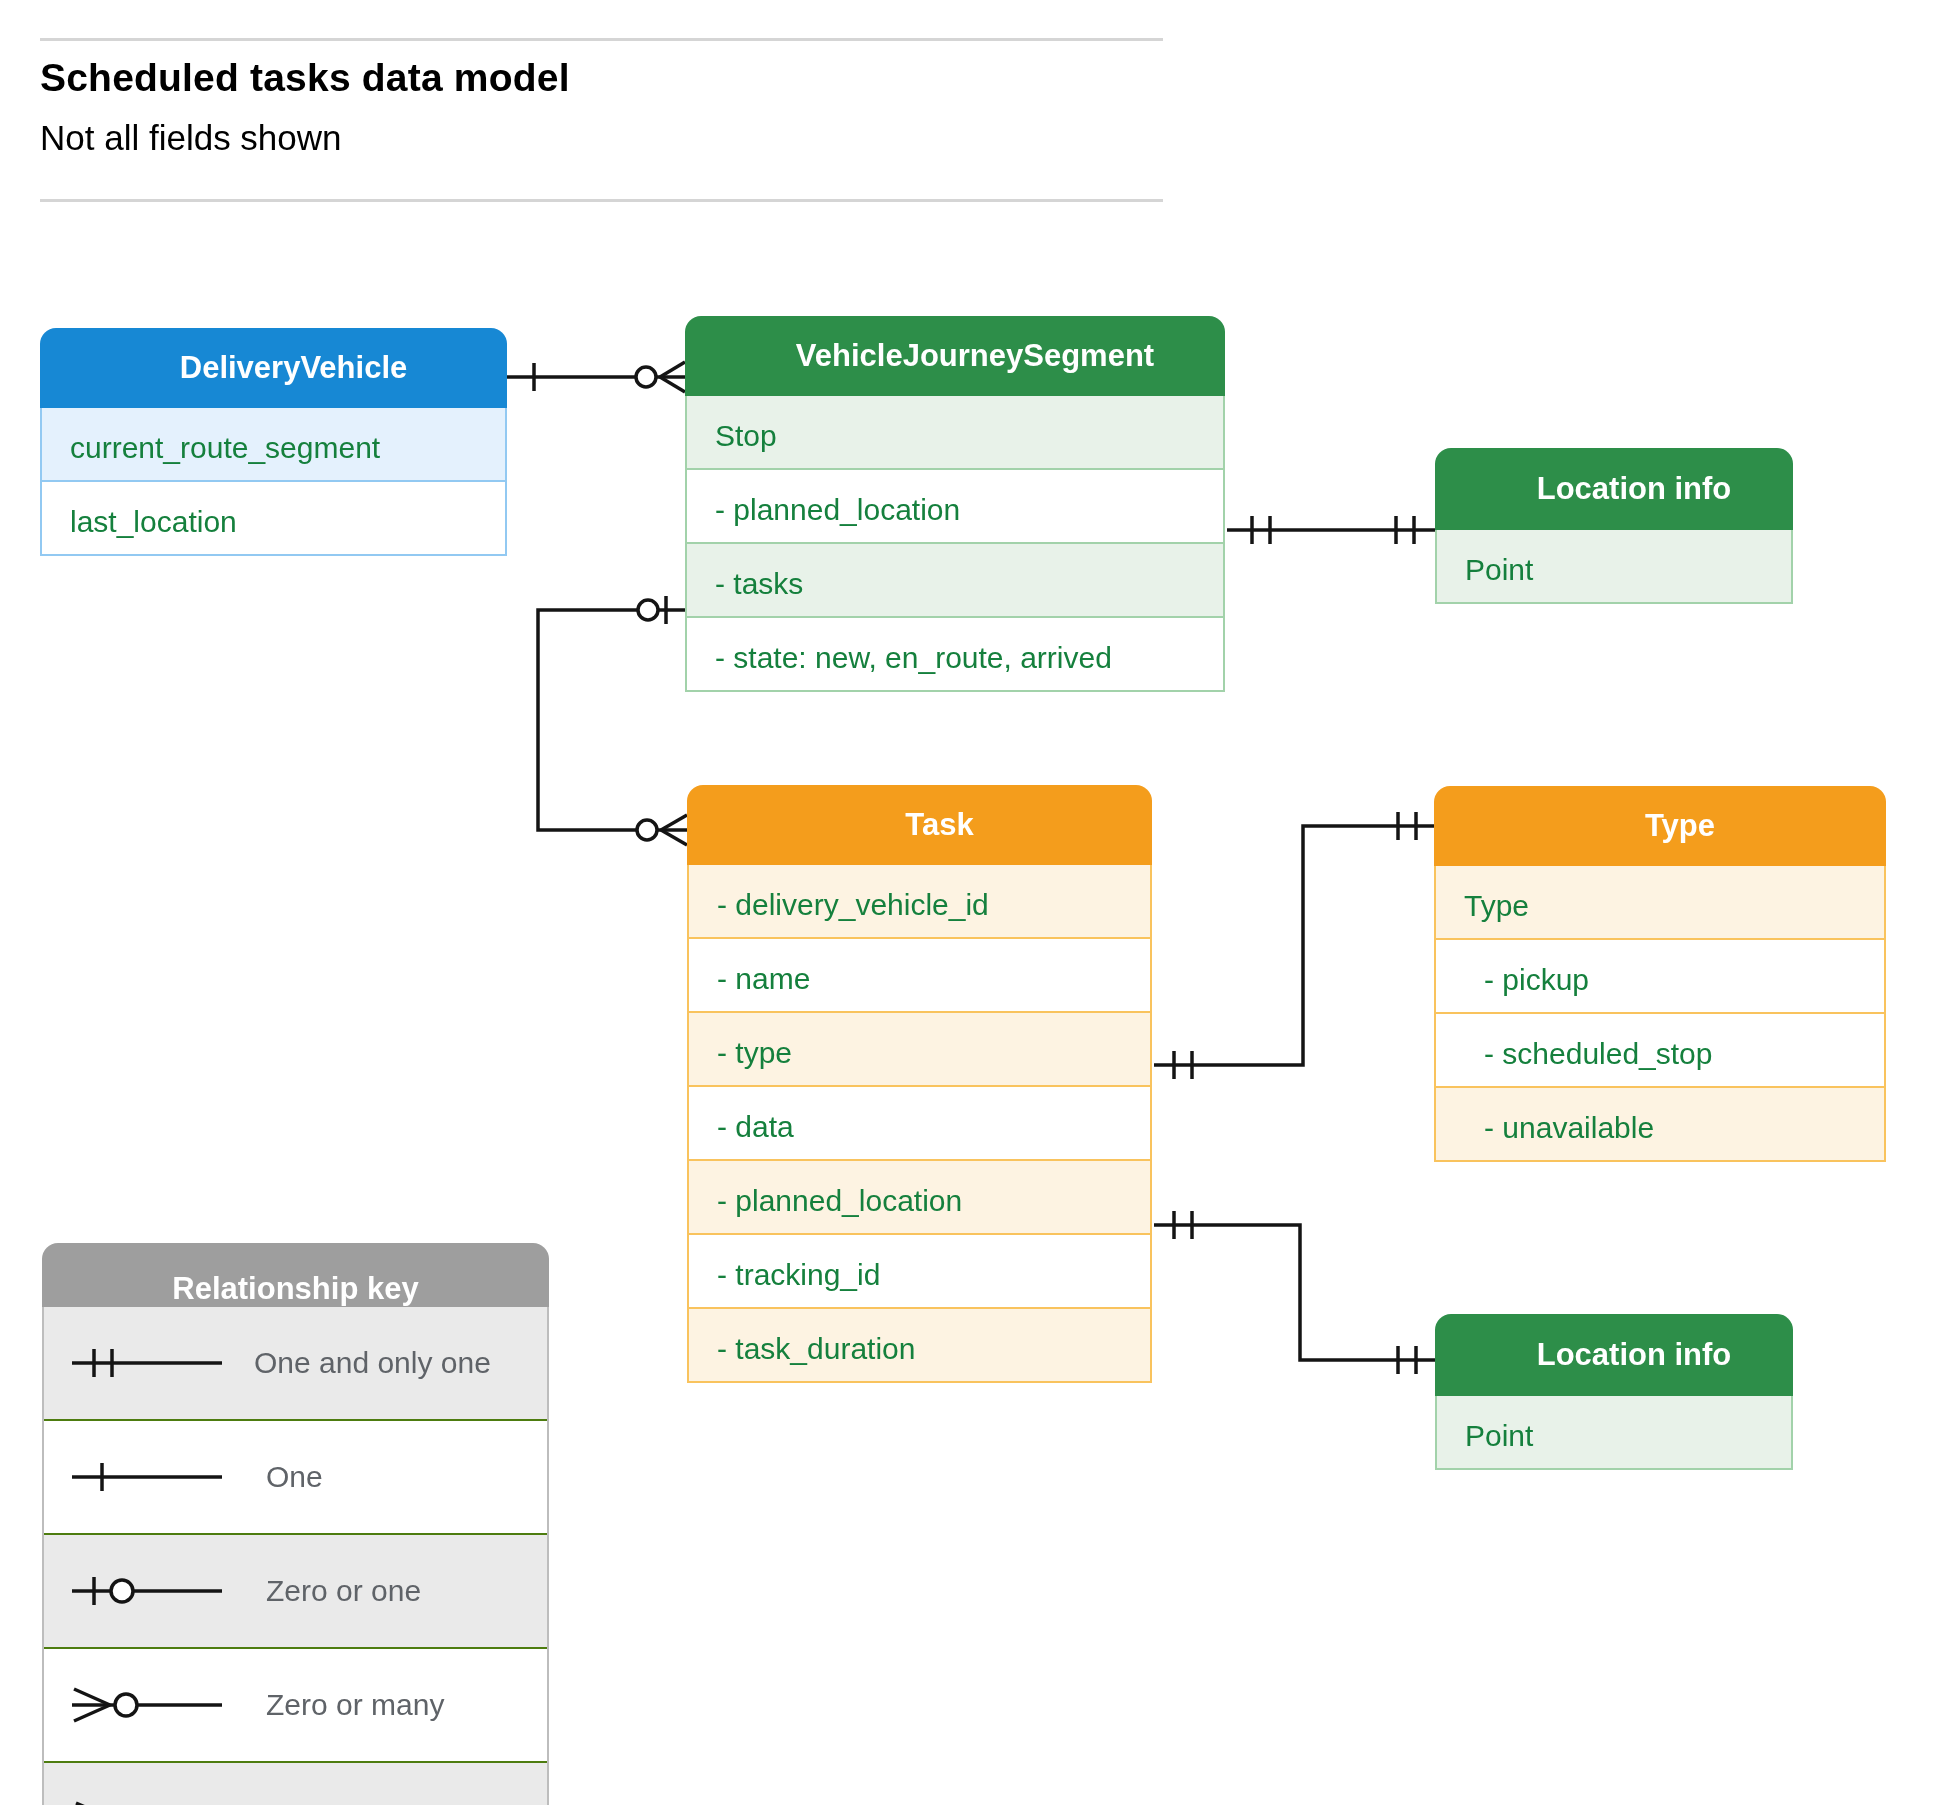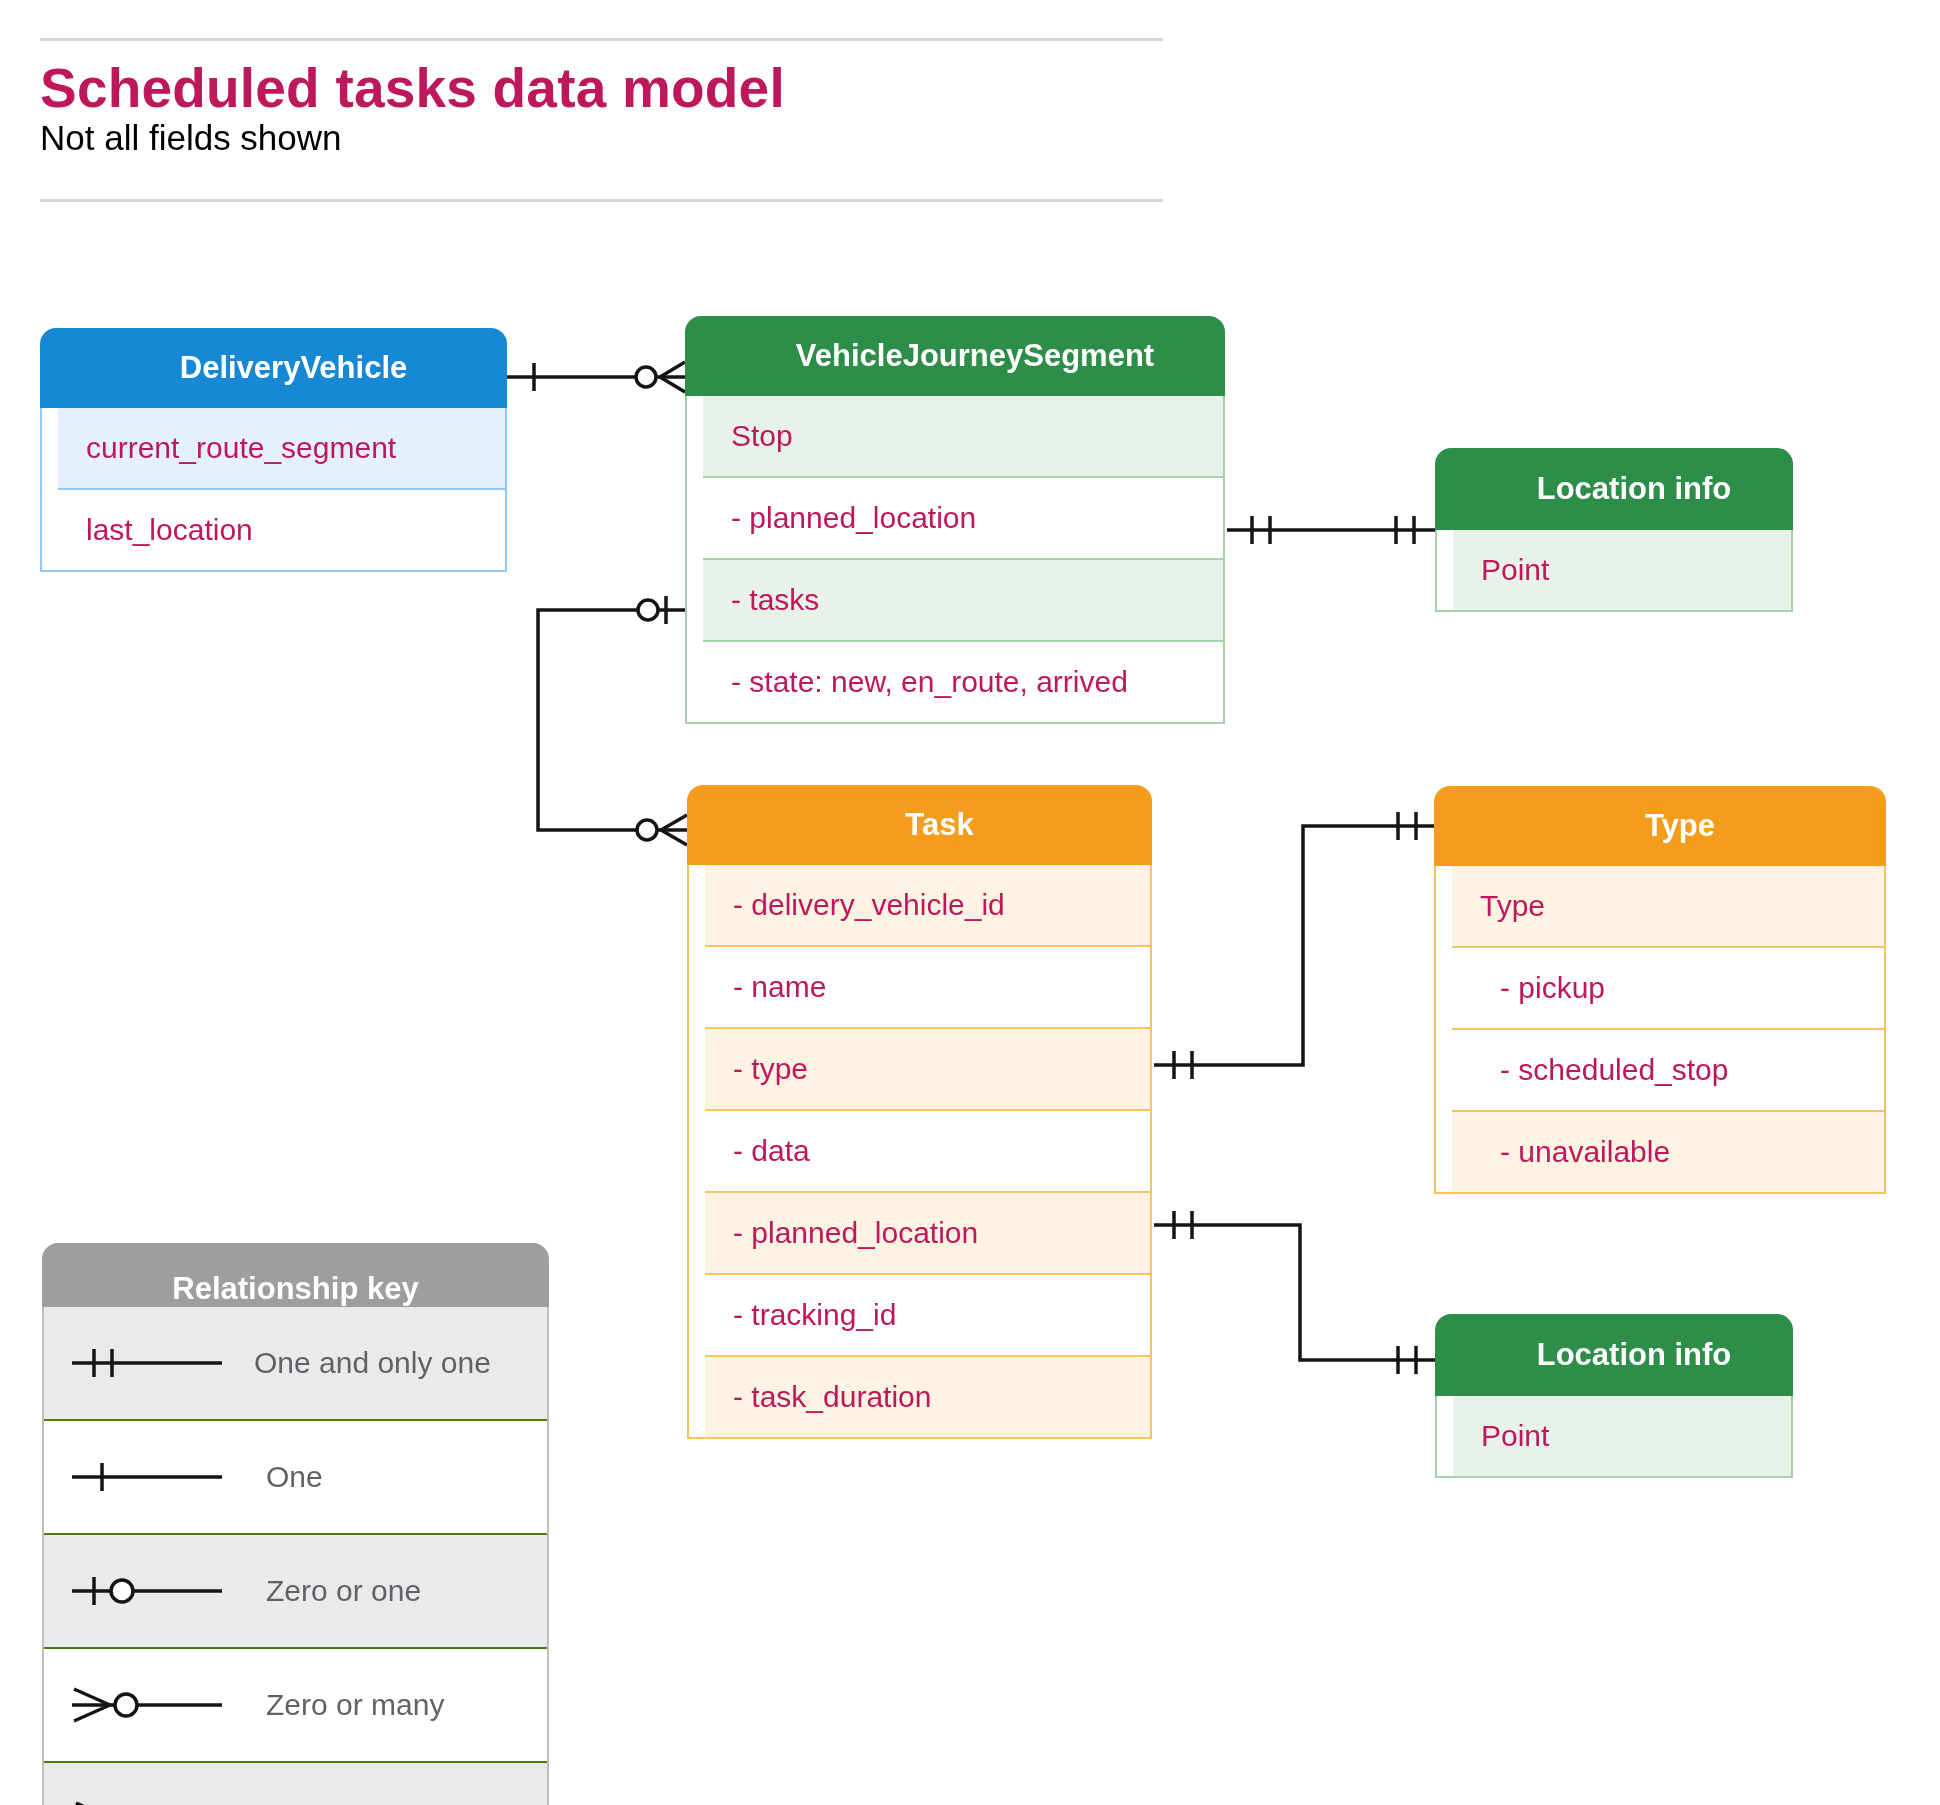--- a/index.html
+++ b/index.html
@@ -12,23 +12,23 @@
     overflow: hidden;
   }
   .rule {
     position: absolute;
     height: 3px;
     background: #d5d5d5;
   }
   .page-title {
     position: absolute;
     left: 40px; top: 56px;
-    font-size: 55px;
+    font-size: 39px;
     font-weight: 700;
-    color: #be185d;
+    color: #000000;
     letter-spacing: 0.2px;
   }
   .page-subtitle {
     position: absolute;
     left: 40px; top: 118px;
     font-size: 35px;
     font-weight: 400;
     color: #000000;
   }
 
@@ -43,28 +43,27 @@
     font-weight: 700;
     border-radius: 16px 16px 0 0;
     padding-left: 40px;
   }
   .entity .entity-rows {
     border: 2px solid;
     border-top: none;
     background: #ffffff;
   }
   .entity-row {
-    height: 80px;
+    height: 72px;
     line-height: 80px;
     padding-left: 28px;
     font-size: 30px;
-    color: #be185d;
+    color: #15803d;
     white-space: nowrap;
     background: #ffffff;
-    margin-left: 16px;
   }
   .entity-row + .entity-row { border-top: 2px solid; }
 
   
   .theme-blue .entity-header { background: #1788d4; }
   .theme-blue .entity-rows   { border-color: #92c9f2; }
   .theme-blue .entity-row + .entity-row { border-top-color: #92c9f2; }
   .theme-blue .entity-row.tint { background: #e4f1fd; }
 
   

